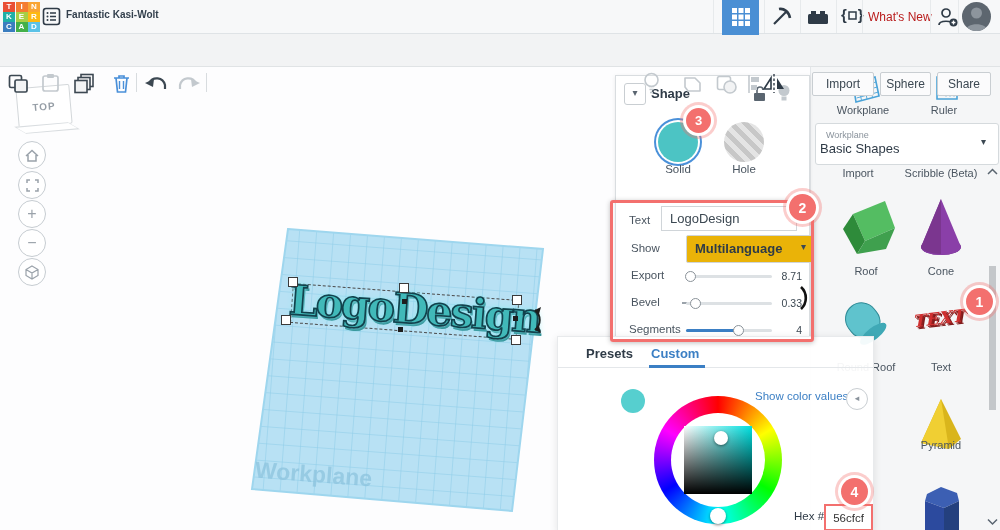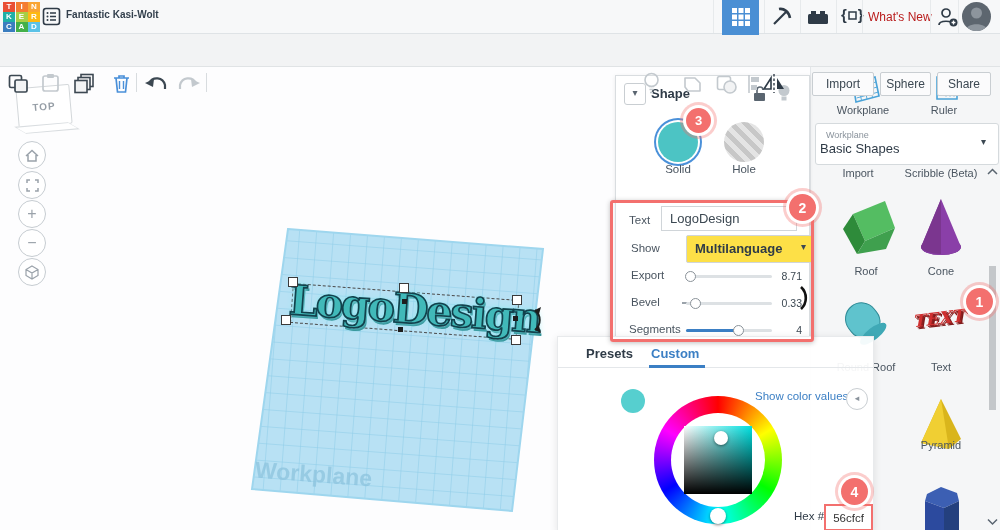--- a/index.html
+++ b/index.html
@@ -304,21 +304,21 @@
 
   <div id="solid-circle" class="abs"></div>
   <div id="hole-circle" class="abs"></div>
   <div class="abs sp-label" style="left:37px;top:87px;width:50px;text-align:center">Solid</div>
   <div class="abs sp-label" style="left:103px;top:87px;width:50px;text-align:center">Hole</div>
 
   <div class="abs sp-label" style="left:13px;top:138px">Text</div>
   <div class="abs" style="left:45px;top:130px;width:136px;height:25px;border:1px solid #d0d5d9;background:#fff;font-size:13px;color:#3c4852;display:flex;align-items:center;padding-left:8px;box-sizing:border-box">LogoDesign</div>
 
   <div class="abs sp-label" style="left:15px;top:166px">Show</div>
-  <div class="abs" style="left:70px;top:159px;width:126px;height:26px;border:1px solid #d0d5d9;background:#fde047;border-radius:2px">
+  <div class="abs" style="left:70px;top:159px;width:126px;height:26px;border:1px solid #d0d5d9;background:#eab308;border-radius:2px">
     <span class="abs" style="left:8px;top:5px;font-size:13px;font-weight:bold;color:#2f3b47">Multilanguage</span>
     <span class="abs" style="right:7px;top:5px;font-size:10px;color:#3c4852">▾</span>
   </div>
 
   <div class="abs sp-label" style="left:15px;top:193px">Export</div>
   <div class="abs track" style="left:70px;top:199px;width:86px"></div>
   <div class="abs knob" style="left:69px;top:195px"></div>
   <div class="abs sp-val" style="left:156px;top:194px">8.71</div>
 
   <div class="abs sp-label" style="left:15px;top:220px">Bevel</div>

